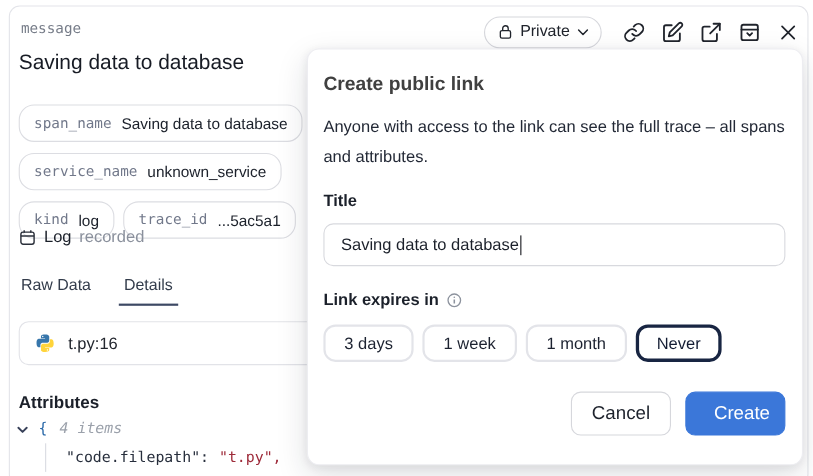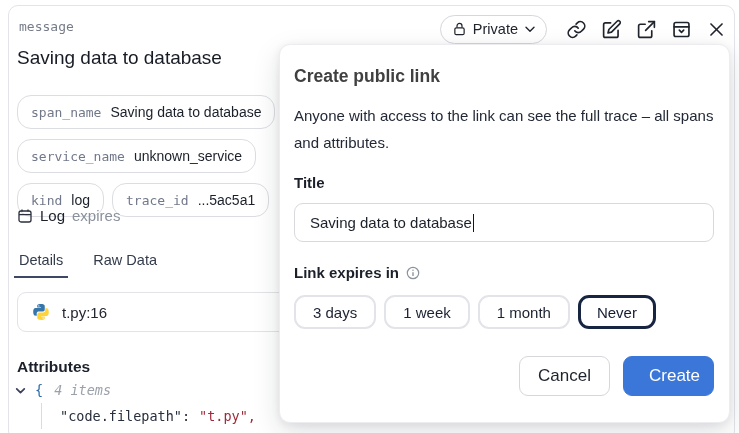--- a/index.html
+++ b/index.html
@@ -119,26 +119,26 @@
     <div class="recorded">
       <span style="display:flex;">
         <svg width="16" height="16" viewBox="0 0 16 16" fill="none" stroke="#2a2f3a" stroke-width="1.3">
           <rect x="2" y="3" width="12" height="11" rx="2"></rect>
           <line x1="2" y1="6.6" x2="14" y2="6.6"></line>
           <line x1="5" y1="1.4" x2="5" y2="3.6"></line>
           <line x1="11" y1="1.4" x2="11" y2="3.6"></line>
         </svg>
       </span>
       <span>Log</span>
-      <span class="muted">expires</span>
+      <span class="muted">recorded</span>
     </div>
 
     <div class="tabs">
+      <div class="tab">Raw Data</div>
       <div class="tab active">Details</div>
-      <div class="tab">Raw Data</div>
     </div>
 
     <div class="filebox">
       <span style="display:flex;">
         <svg width="18" height="18" viewBox="0 0 24 24">
           <path fill="#3776ab" d="M11.9 1.4c-5.25 0-4.92 2.28-4.92 2.28l.01 2.36h5.01v.71H4.98S1.6 6.37 1.6 11.73c0 5.36 2.95 5.17 2.95 5.17h1.76v-2.47s-.1-2.95 2.9-2.95h4.97s2.82.05 2.82-2.72V4.17S17.43 1.4 11.9 1.4zM9.14 2.99c.5 0 .9.4.9.9s-.4.9-.9.9-.9-.4-.9-.9.4-.9.9-.9z"></path>
           <path fill="#ffd43b" d="M12.1 22.6c5.25 0 4.92-2.28 4.92-2.28l-.01-2.36H12v-.71h7.02s3.38.38 3.38-4.98c0-5.36-2.95-5.17-2.95-5.17h-1.76v2.47s.1 2.95-2.9 2.95h-4.97s-2.82-.05-2.82 2.72v4.59s-.43 2.77 5.1 2.77zm2.76-1.59c-.5 0-.9-.4-.9-.9s.4-.9.9-.9.9.4.9.9-.4.9-.9.9z"></path>
         </svg>
       </span>
       <span class="path">t.py:16</span>

